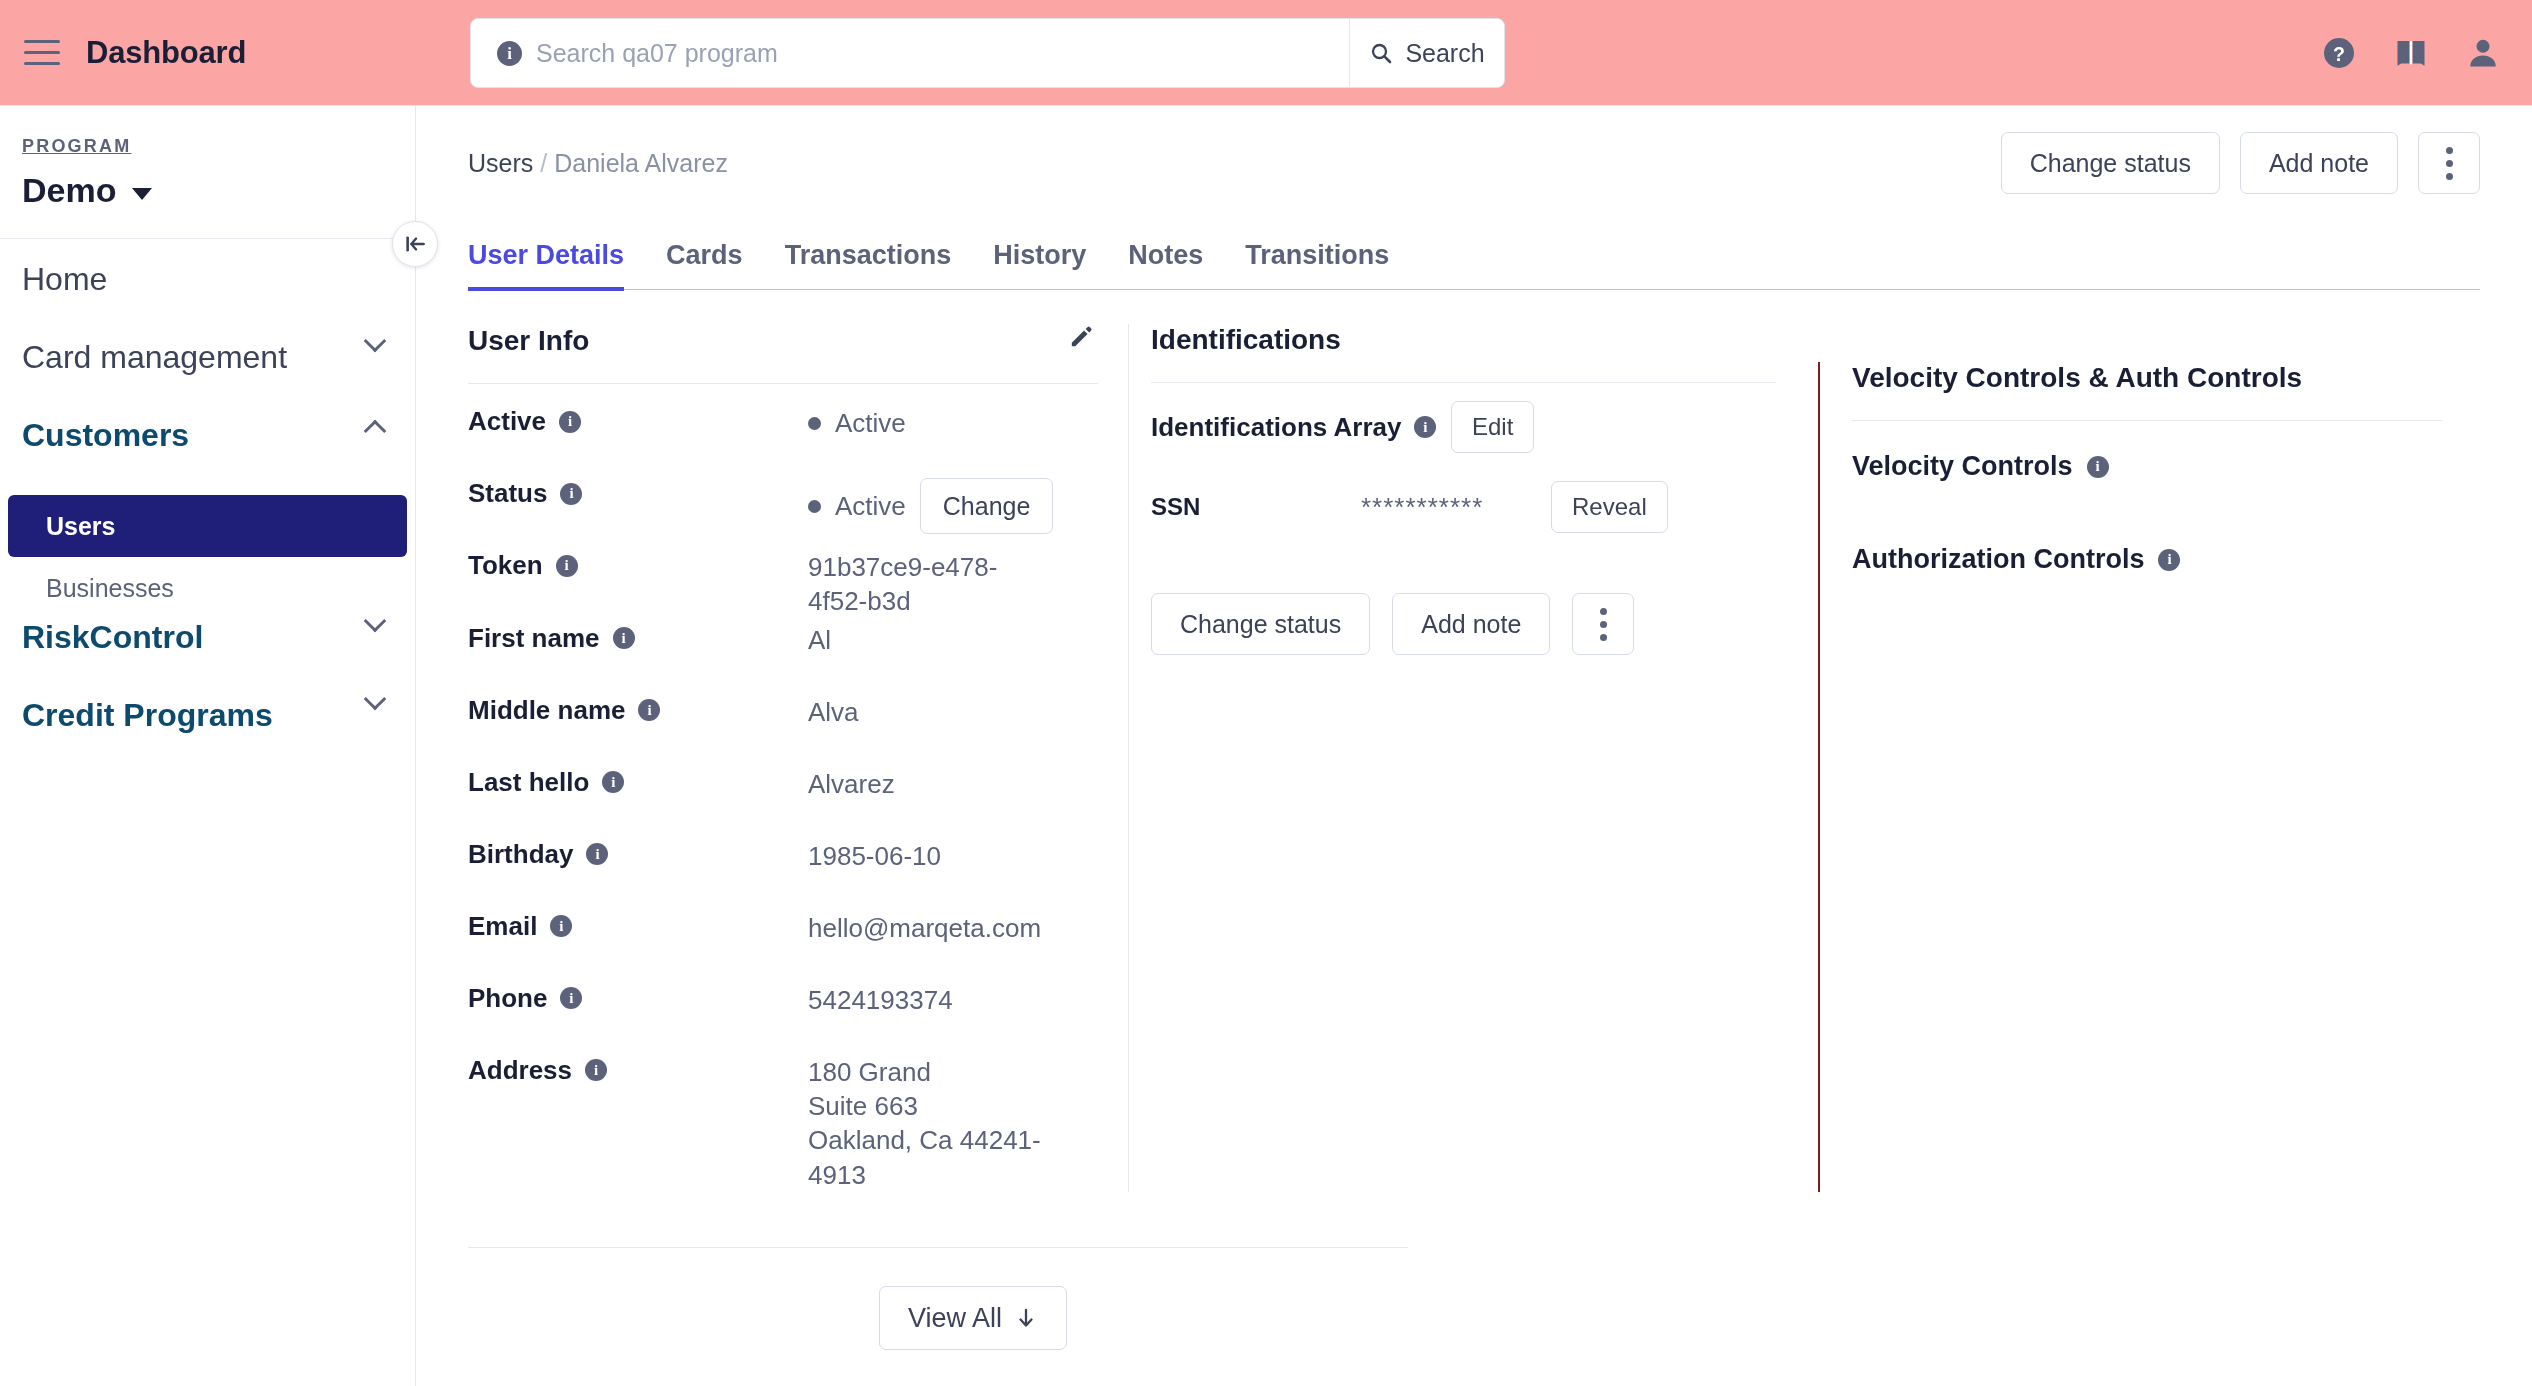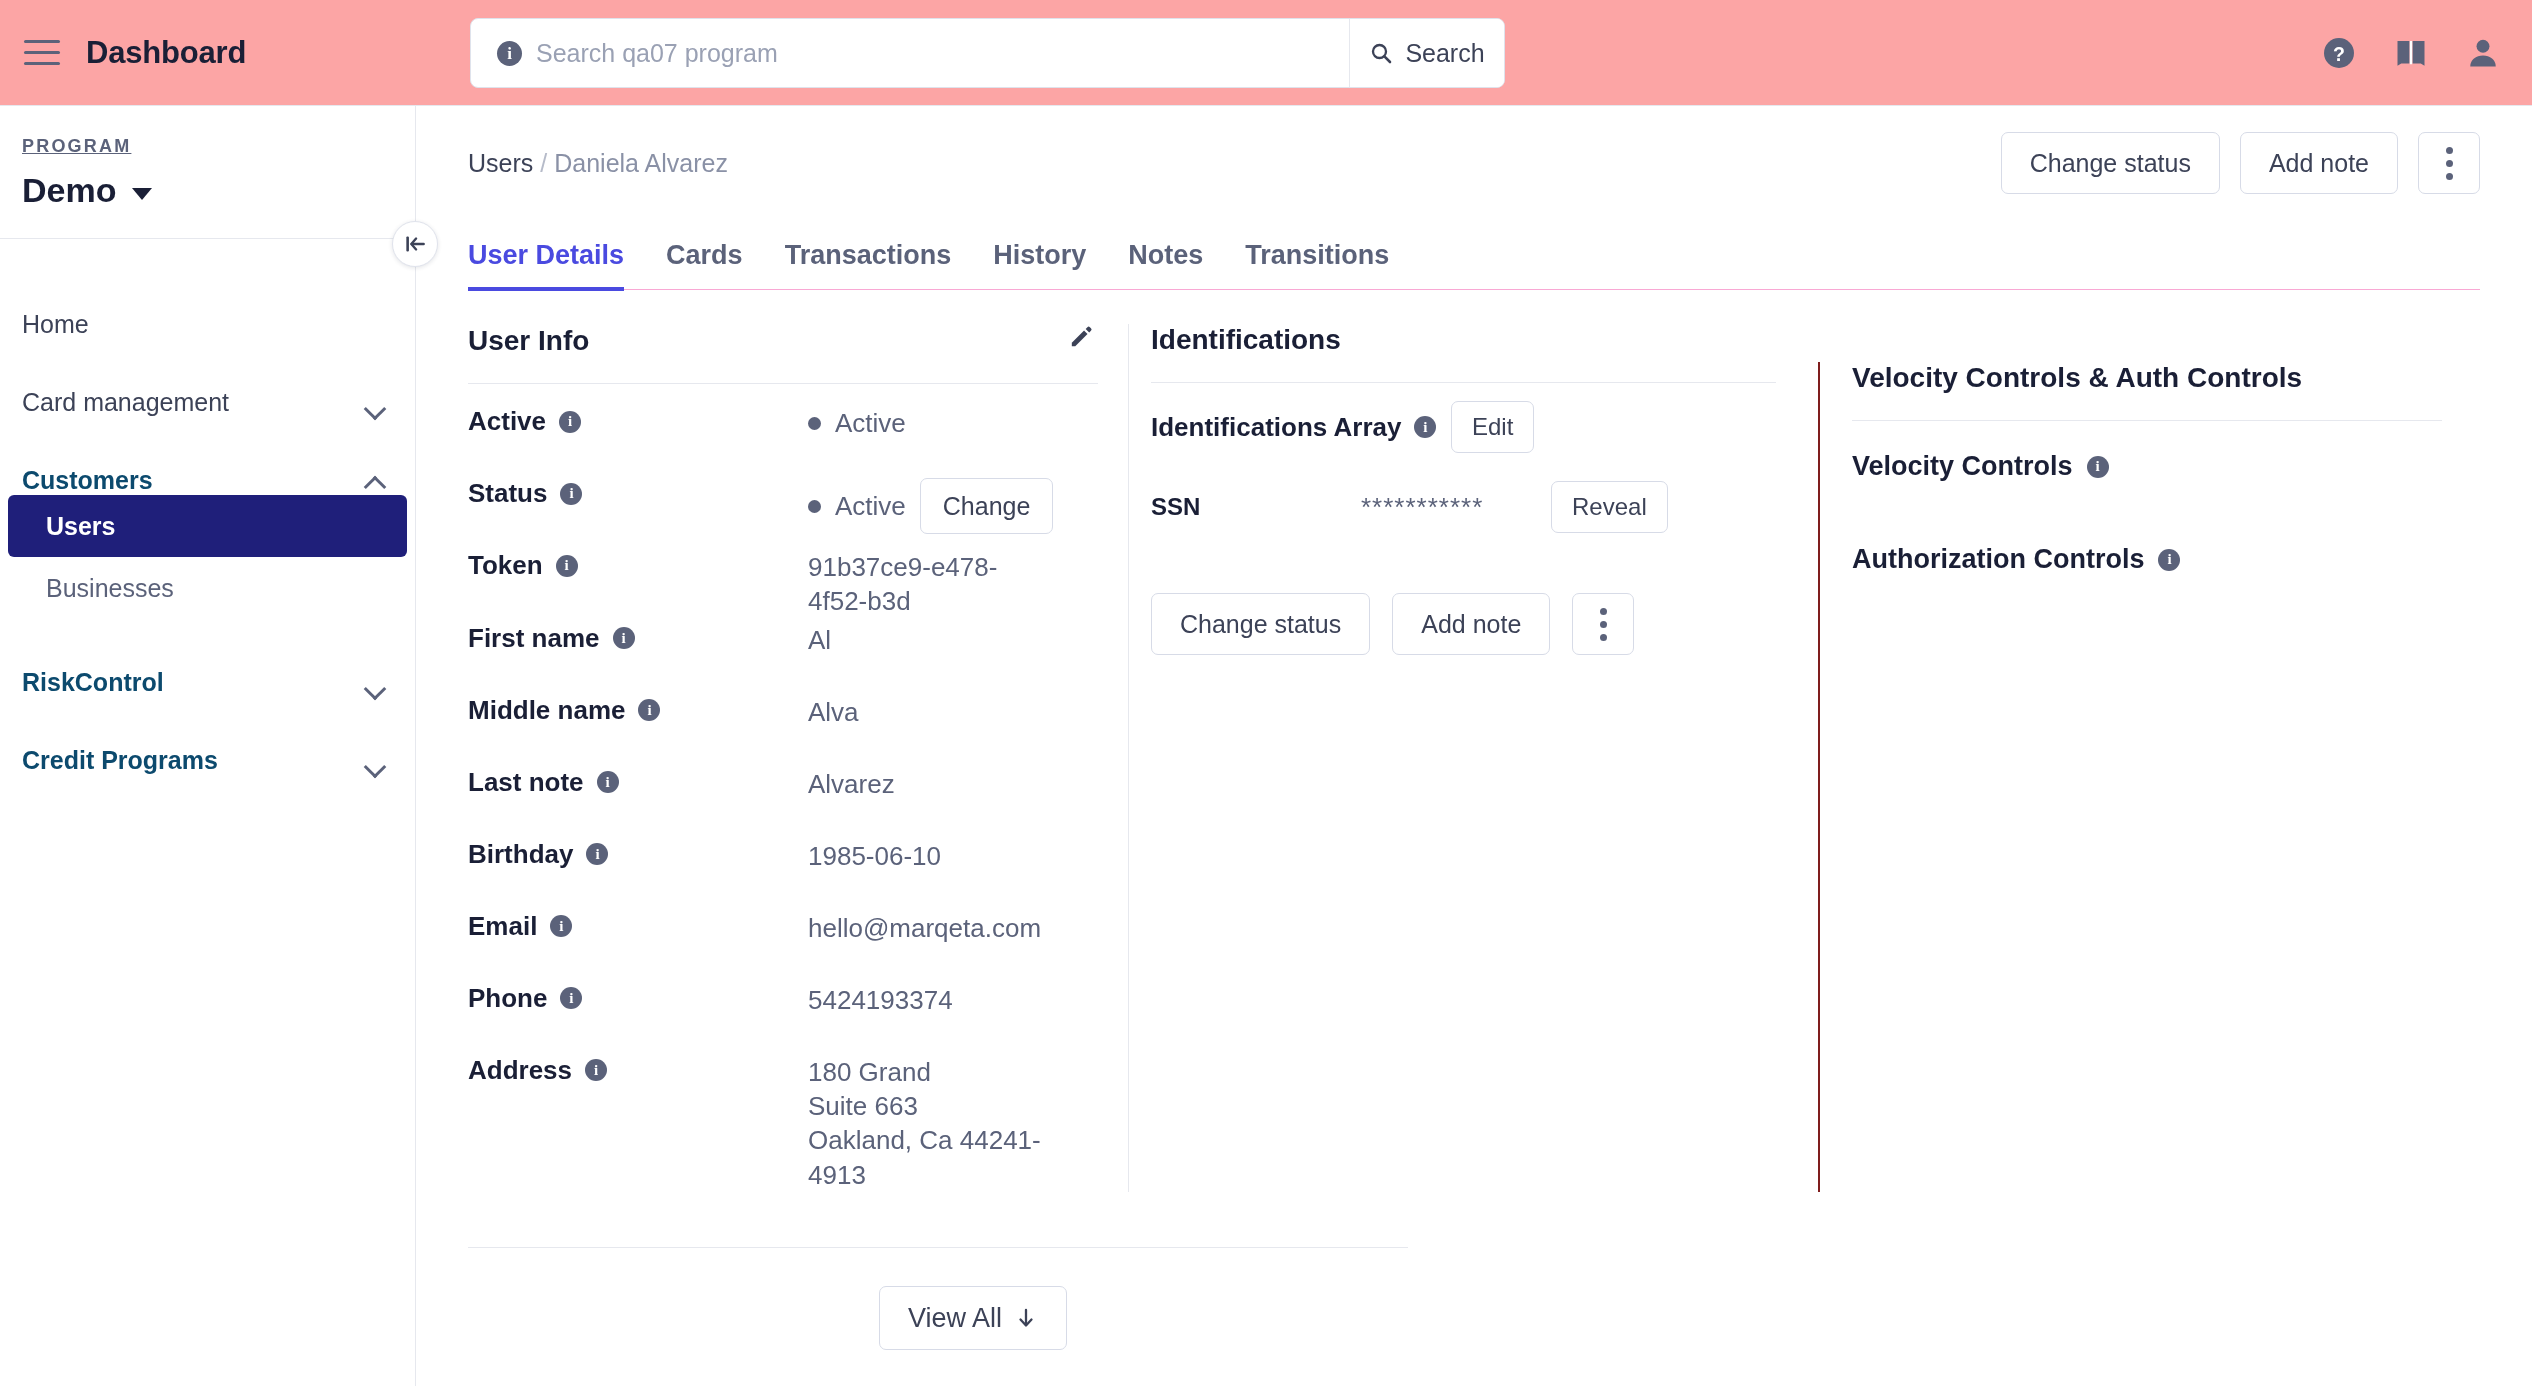--- a/index.html
+++ b/index.html
@@ -89,23 +89,23 @@
   }
   .caret-d {
     width: 0; height: 0;
     border-left: 10px solid transparent; border-right: 10px solid transparent;
     border-top: 12px solid #1a1f36;
     margin-top: 6px;
   }
   .side-div { height: 1px; background: #e6e8ee; width: 100%; }
   .nav { padding-top: 22px; }
   .nav-item {
-    display: flex; align-items: flex-end; justify-content: space-between;
+    display: flex; align-items: flex-start; justify-content: space-between;
     height: 78px; padding: 0 32px 0 22px;
-    font-size: 25px; color: #3c4257; cursor: pointer;
+    font-size: 32px; color: #3c4257; cursor: pointer;
   }
   .nav-item.bold { font-weight: bold; color: #0c4a6e; }
   .nav-item .chev {
     width: 16px; height: 16px;
     border-right: 3px solid #5b627a; border-bottom: 3px solid #5b627a;
     transform: rotate(45deg); margin-top: -6px;
   }
   .nav-item .chev.up { transform: rotate(-135deg); margin-top: 6px; }
   .sub-item {
     height: 62px; display: flex; align-items: center;
@@ -390,21 +390,21 @@
             <div class="row">
               <div class="lbl">
                 <span>Middle name</span>
                 <span class="info-dot sm">i</span>
               </div>
               <div class="val">Alva</div>
             </div>
 
             <div class="row">
               <div class="lbl">
-                <span>Last note</span>
+                <span>Last hello</span>
                 <span class="info-dot sm">i</span>
               </div>
               <div class="val">Alvarez</div>
             </div>
 
             <div class="row">
               <div class="lbl">
                 <span>Birthday</span>
                 <span class="info-dot sm">i</span>
               </div>

